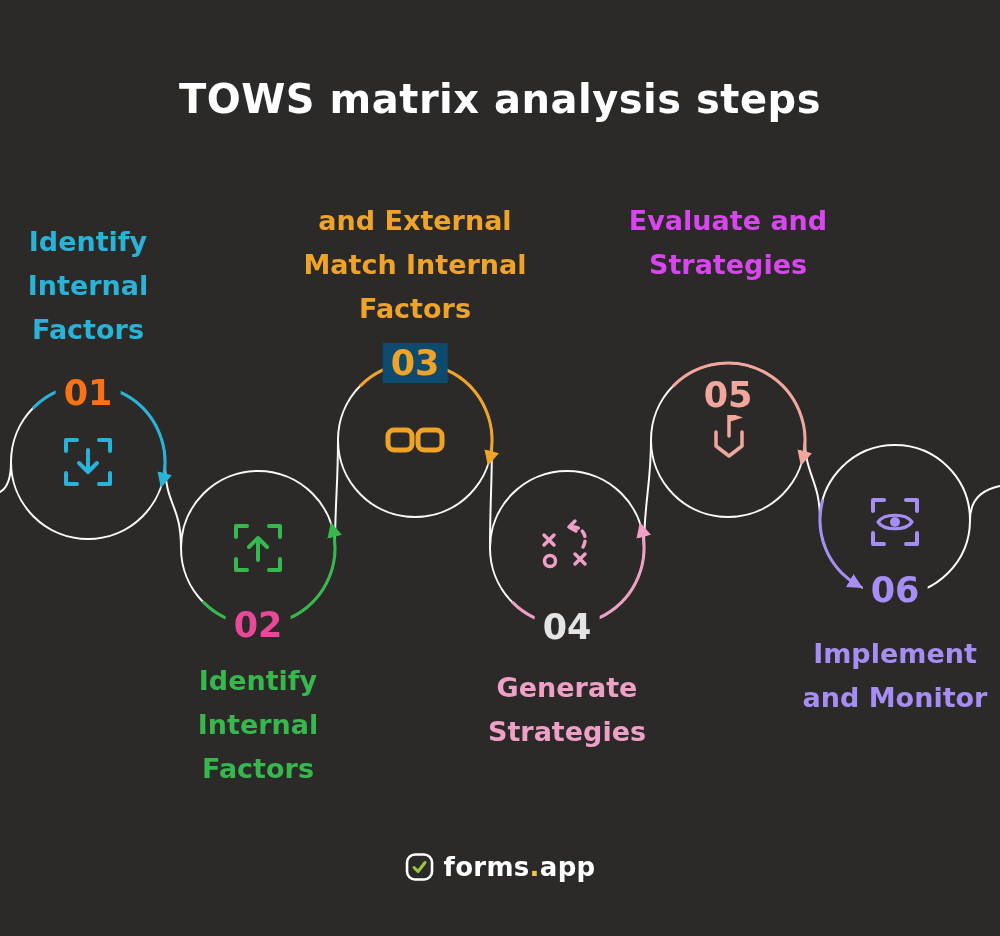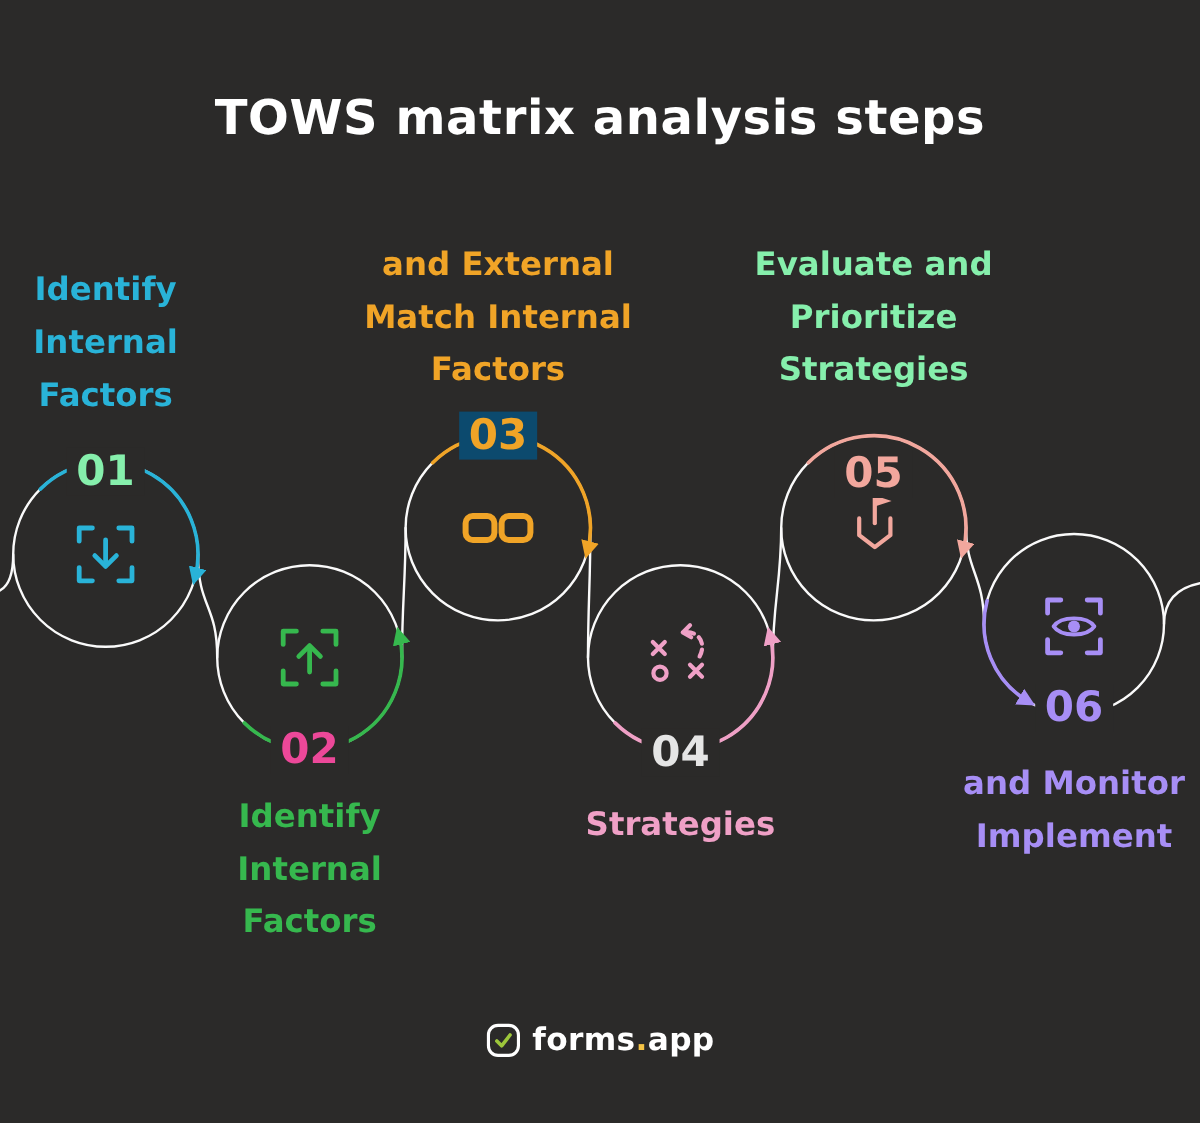--- a/index.html
+++ b/index.html
@@ -137,21 +137,21 @@
     <g fill="none" stroke-width="4" stroke-linecap="round" stroke-linejoin="round" stroke="#a78ef5">
       <path d="M10,21 V10 H21"></path>
         <path d="M43,10 H54 V21"></path>
         <path d="M54,43 V54 H43"></path>
         <path d="M21,54 H10 V43"></path>
       <path d="M15,32 C21,23 43,23 49,32 C43,41 21,41 15,32 Z" stroke-width="3.2"></path>
       <circle cx="32" cy="32" r="5" stroke="none" fill="#a78ef5"></circle>
     </g>
   </svg>
 
-  <span class="num" style="left: 88px; top: 373px; color: #86efac; background-color: rgb(43, 42, 41);">01</span>
+  <span class="num" style="left: 88px; top: 373px; color: #f97316; background-color: rgb(43, 42, 41);">01</span>
   <span class="num" style="left: 258px; top: 605px; color: #ec4899; background-color: rgb(43, 42, 41);">02</span>
   <span class="num" style="left: 415px; top: 343px; color: rgb(240, 164, 39); background-color: #0c4a6e;">03</span>
   <span class="num" style="left: 567px; top: 607px; color: #e5e5e5; background-color: rgb(43, 42, 41);">04</span>
   <span class="num" style="left: 728px; top: 343px; color: rgb(242, 167, 157); background-color: rgb(43, 42, 41); margin-top: 32px;">05</span>
   <span class="num" style="left: 895px; top: 570px; color: rgb(167, 142, 245); background-color: rgb(43, 42, 41);">06</span>
 
   <div class="label" style="left: 88px; top: 220px; color: rgb(41, 179, 216);">
     <div>Identify</div>
     <div>Internal</div>
     <div>Factors</div>
@@ -160,30 +160,30 @@
     <div>Identify</div>
     <div>Internal</div>
     <div>Factors</div>
   </div>
   <div class="label" style="left: 415px; top: 199px; color: rgb(240, 164, 39);">
     <div>and External</div>
     <div>Match Internal</div>
     <div>Factors</div>
   </div>
   <div class="label" style="left: 567px; top: 666px; color: rgb(239, 160, 198);">
+    <div>Generate</div>
     <div>Strategies</div>
   </div>
-  <div class="label" style="left: 728px; top: 199px; color: #86efac;">
+  <div class="label" style="left: 728px; top: 199px; color: #d946ef;">
     <div>Evaluate and</div>
-    <div>Prioritize</div>
     <div>Strategies</div>
   </div>
   <div class="label" style="left: 895px; top: 632px; color: rgb(167, 142, 245);">
+    <div>Implement</div>
     <div>and Monitor</div>
-    <div>Implement</div>
   </div>
 
   <div class="footer">
     <svg width="30" height="30" viewBox="0 0 30 30">
       <rect x="2.5" y="2.5" width="25" height="25" rx="8" fill="none" stroke-width="2.6" stroke="#ffffff"></rect>
       <path d="M9.5,15.5 L13.5,19.5 L20.5,10.5" fill="none" stroke-width="3" stroke-linecap="round" stroke-linejoin="round" stroke="#9dc73b"></path>
     </svg>
     <div class="brand">
       <span style="color: rgb(255, 255, 255);">forms</span><span style="color: rgb(246, 196, 69);">.</span><span style="color: rgb(255, 255, 255);">app</span>
     </div>

